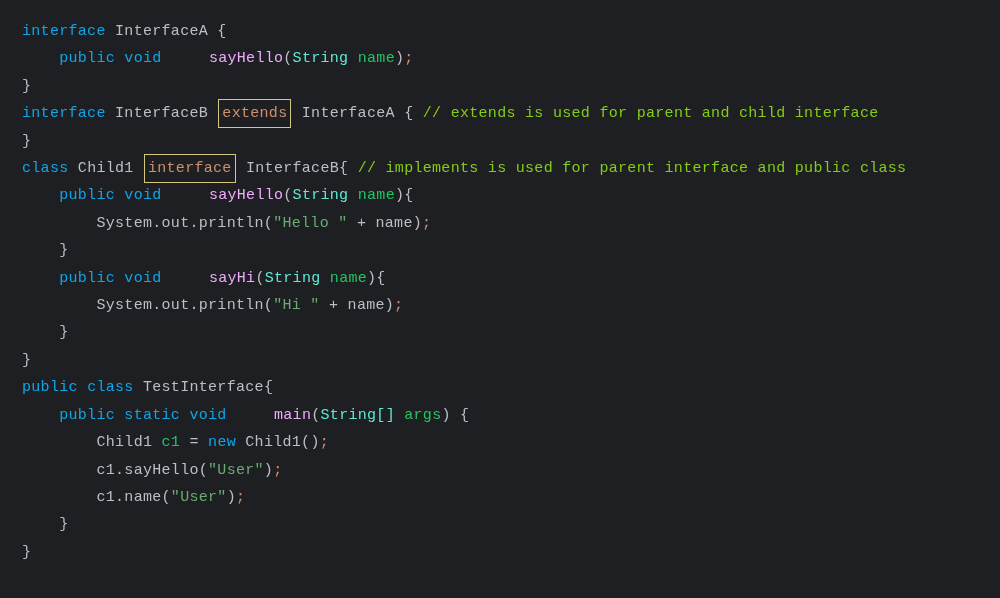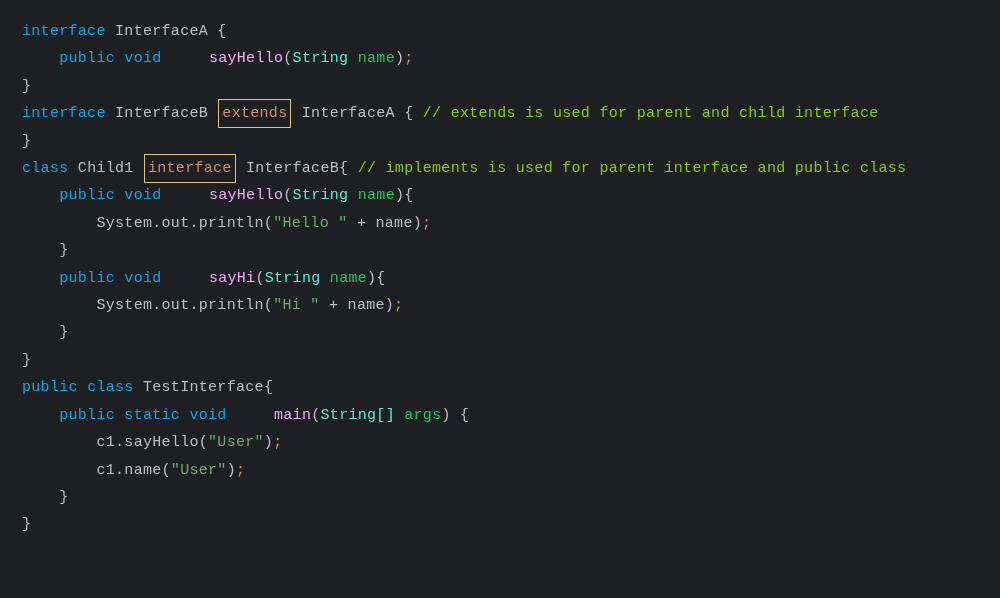--- a/index.html
+++ b/index.html
@@ -70,17 +70,18 @@
 <div class="code-line"><span class="keyword">class</span><span> </span><span class="type-name">Child1</span><span> </span><span class="boxed-keyword">interface</span><span> </span><span class="type-name">InterfaceB</span><span class="punct">{</span><span> </span><span class="comment">// implements is used for parent interface and public class</span></div>
 <div class="code-line"><span>    </span><span class="keyword">public</span><span> </span><span class="keyword">void</span><span> </span><span class="method-name">sayHello</span><span class="punct">(</span><span class="param-type">String</span><span> </span><span class="var-name">name</span><span class="punct">)</span><span class="punct">{</span></div>
 <div class="code-line"><span>        </span><span class="punct">System.out.println(</span><span class="string">"Hello "</span><span class="punct"> + name)</span><span class="semicolon">;</span></div>
 <div class="code-line"><span>    </span><span class="punct">}</span></div>
 <div class="code-line"><span>    </span><span class="keyword">public</span><span> </span><span class="keyword">void</span><span> </span><span class="method-name">sayHi</span><span class="punct">(</span><span class="param-type">String</span><span> </span><span class="var-name">name</span><span class="punct">)</span><span class="punct">{</span></div>
 <div class="code-line"><span>        </span><span class="punct">System.out.println(</span><span class="string">"Hi "</span><span class="punct"> + name)</span><span class="semicolon">;</span></div>
 <div class="code-line"><span>    </span><span class="punct">}</span></div>
 <div class="code-line"><span class="punct">}</span></div>
 <div class="code-line"><span class="keyword">public</span><span> </span><span class="keyword">class</span><span> </span><span class="type-name">TestInterface</span><span class="punct">{</span></div>
 <div class="code-line"><span>    </span><span class="keyword">public</span><span> </span><span class="keyword">static</span><span> </span><span class="keyword">void</span><span> </span><span class="method-name">main</span><span class="punct">(</span><span class="param-type">String[]</span><span> </span><span class="var-name">args</span><span class="punct">)</span><span> </span><span class="punct">{</span></div>
+<div class="code-line"><span>        </span><span class="type-name">Child1</span><span> </span><span class="var-name">c1</span><span> </span><span class="punct">=</span><span> </span><span class="keyword">new</span><span> </span><span class="type-name">Child1()</span><span class="semicolon">;</span></div>
 <div class="code-line"><span>        </span><span class="punct">c1.sayHello(</span><span class="string">"User"</span><span class="punct">)</span><span class="semicolon">;</span></div>
 <div class="code-line"><span>        </span><span class="punct">c1.name(</span><span class="string">"User"</span><span class="punct">)</span><span class="semicolon">;</span></div>
 <div class="code-line"><span>    </span><span class="punct">}</span></div>
 <div class="code-line"><span class="punct">}</span></div>
 </div>
 
 </body></html>

